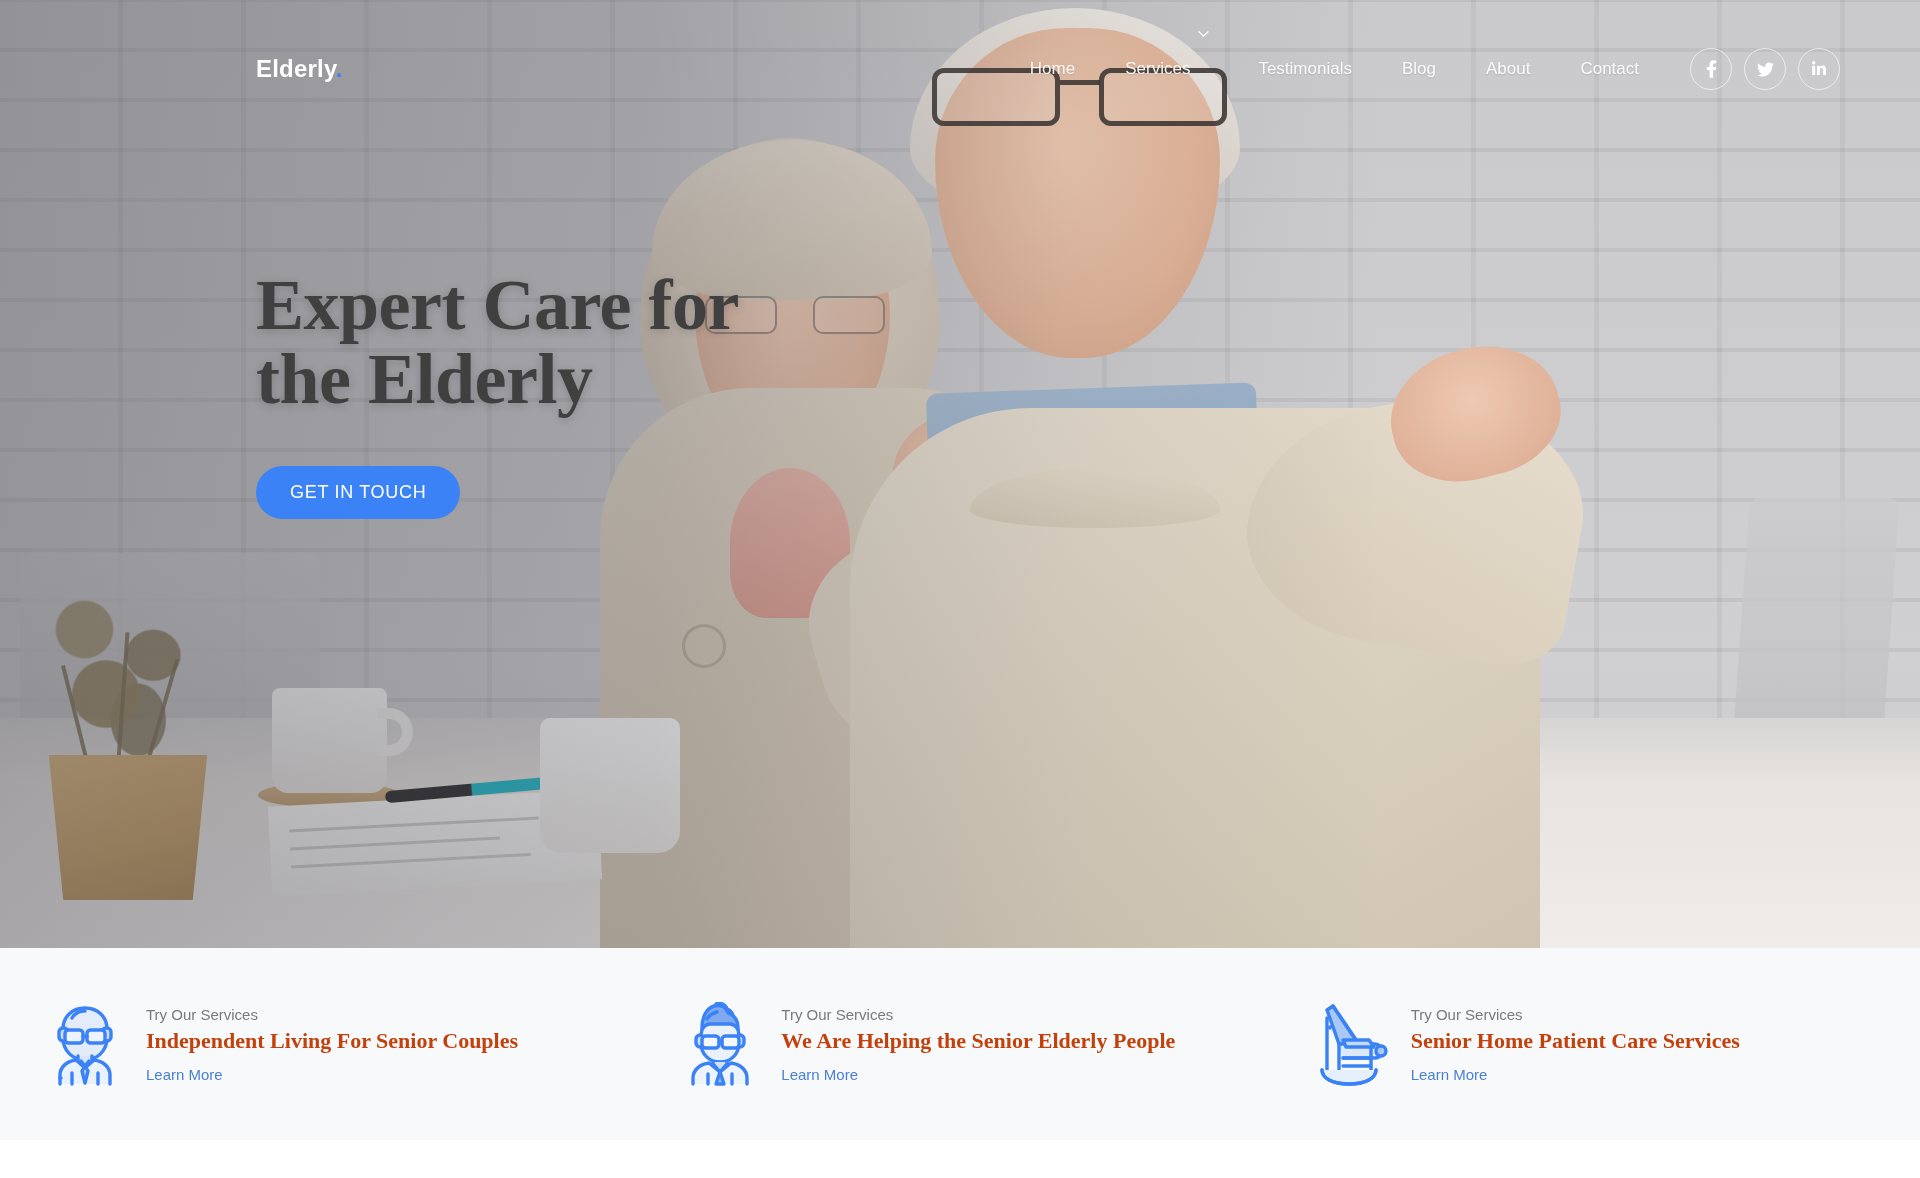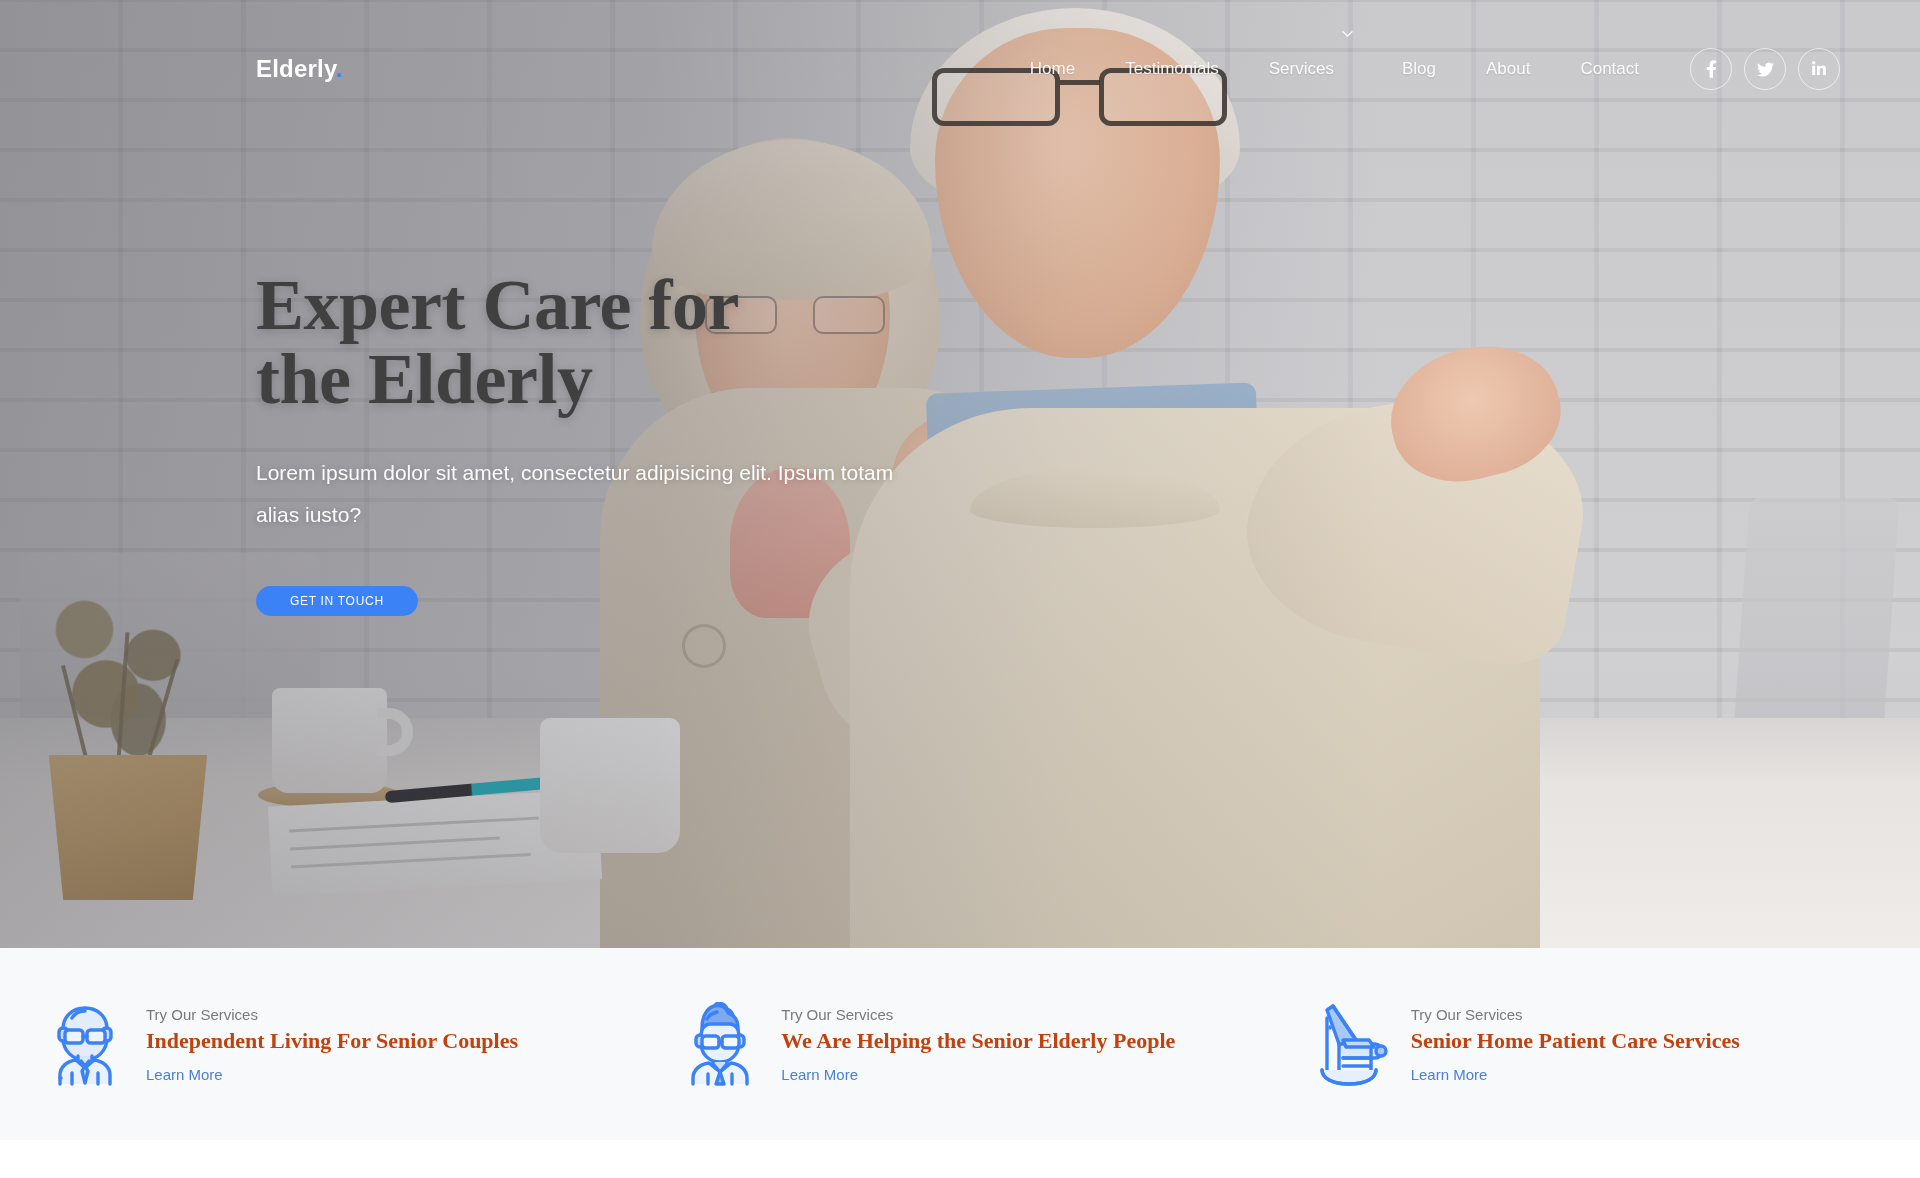--- a/index.html
+++ b/index.html
@@ -291,23 +291,23 @@
     line-height:42px;
     color:rgba(255,255,255,.96);
     max-width:660px;
     text-shadow:0 1px 6px rgba(0,0,0,.22);
   }
   .cta{
     margin-top:50px;
     display:inline-block;
     background:#3b82f6;
     color:#ffffff;
-    font-size:12px;
+    font-size:18px;
     letter-spacing:.7px;
-    padding:8px 34px;
+    padding:16px 34px;
     border-radius:40px;
     border:none;
     cursor:pointer;
     font-family:"Liberation Sans", sans-serif;
   }
 
   
   .services{
     position:absolute; top:948px; left:0;
     width:1920px; height:192px;
@@ -403,29 +403,29 @@
   <header class="site-header">
     <div class="logo">
       <span>Elderly</span><span class="dot">.</span>
     </div>
 
     <nav class="main-nav">
       <a class="nav-link">
         <span>Home</span>
       </a>
       <a class="nav-link">
-        <span>Testimonials</span>
-      </a>
-      <a class="nav-link">
         <span>Services</span>
         <span class="chev">
           <svg viewBox="0 0 12 8" width="11" height="8">
               <path d="M1 1.5 L6 6.2 L11 1.5" fill="none" stroke="rgba(255,255,255,.92)" stroke-width="1.4" stroke-linecap="round"></path>
             </svg>
         </span>
+      </a>
+      <a class="nav-link">
+        <span>Testimonials</span>
       </a>
       <a class="nav-link">
         <span>Blog</span>
       </a>
       <a class="nav-link">
         <span>About</span>
       </a>
       <a class="nav-link">
         <span>Contact</span>
       </a>
@@ -445,21 +445,20 @@
           <svg viewBox="0 0 448 512" width="16" height="16">
               <path d="M100.28 448H7.4V148.9h92.88zM53.79 108.1C24.09 108.1 0 83.5 0 53.8a53.79 53.79 0 0 1 107.58 0c0 29.7-24.1 54.3-53.79 54.3zM447.9 448h-92.68V302.4c0-34.7-.7-79.2-48.29-79.2-48.29 0-55.69 37.7-55.69 76.7V448h-92.78V148.9h89.08v40.8h1.3c12.4-23.5 42.69-48.3 87.88-48.3 94 0 111.28 61.9 111.28 142.3V448z"></path>
             </svg>
         </span>
       </div>
     </nav>
   </header>
 
   <div class="hero-content">
     <h1 class="hero-title">Expert Care for the Elderly</h1>
-    <p class="hero-sub">Lorem ipsum dolor sit amet, consectetur adipisicing elit. Ipsum totam alias iusto?</p>
     <button class="cta">GET IN TOUCH</button>
   </div>
 </section>
 
 <section class="services">
 
   <div class="service-card">
     <span class="svc-icon">
       <svg viewBox="0 0 74 84" width="74" height="84">
         <g fill="none" stroke="#3b82f6" stroke-width="3.4" stroke-linecap="round" stroke-linejoin="round">

